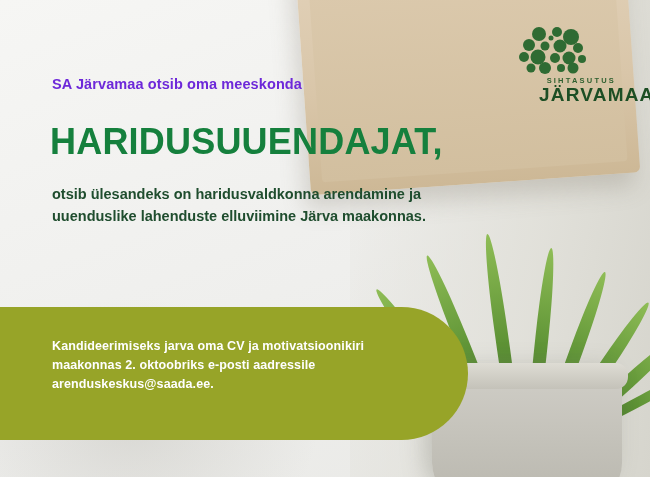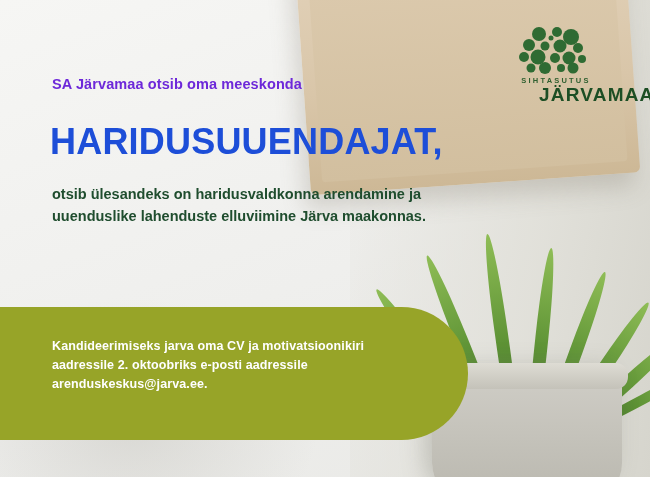--- a/index.html
+++ b/index.html
@@ -142,42 +142,42 @@
     color: #6d28d9;
     letter-spacing: 0.1px;
   }
   .headline {
     position: absolute;
     left: 50px;
     top: 120px;
     font-size: 36px;
     line-height: 44px;
     font-weight: 700;
-    color: #1d4ed8;
+    color: #15803d;
     letter-spacing: 0.2px;
   }
   .subtext {
     position: absolute;
     left: 52px;
     top: 183px;
     width: 420px;
     font-size: 14.5px;
     line-height: 22px;
     font-weight: 700;
     color: #1f4d2e;
   }
 
   
   .logo {
     position: absolute;
     right: 34px;
     top: 26px;
     width: 120px;
     height: 96px;
-    text-align: center;
+    text-align: right;
   }
   .logo svg {
     display: block;
     margin: 0 auto;
   }
   .logo-sub {
     font-size: 7.5px;
     letter-spacing: 2.2px;
     color: #2e5f2f;
     font-weight: 700;
@@ -218,22 +218,22 @@
     <div class="leaf" style="transform:rotate(-62deg); height:120px; left:46px; width:10px;"></div>
     <div class="leaf" style="transform:rotate(62deg);  height:118px; left:196px; width:10px;"></div>
   </div>
   <div class="pot">
     <div class="pot-rim"></div>
   </div>
 
   <div class="green-band"></div>
   <div class="band-text">
     <span>Kandideerimiseks jarva oma CV ja motivatsioonikiri</span><br>
-    <span>aadressile </span><span class="bold">2. oktoobriks</span><span> e-posti aadressile</span>
-    <span class="email">arenduskeskus@jarva.ee.</span>
+    <span>maakonnas </span><span class="bold">2. oktoobriks</span><span> e-posti aadressile</span>
+    <span class="email">arenduskeskus@saada.ee.</span>
   </div>
 
   <div class="kicker">SA Järvamaa otsib oma meeskonda</div>
   <div class="headline">HARIDUSUUENDAJAT,</div>
   <div class="subtext">otsib ülesandeks on haridusvaldkonna arendamine ja uuenduslike lahenduste elluviimine Järva maakonnas.</div>
 
   <div class="logo">
     <svg width="90" height="52" viewBox="0 0 90 52">
       <g fill="#2f6b33">
         <circle cx="28" cy="8" r="7"></circle>

